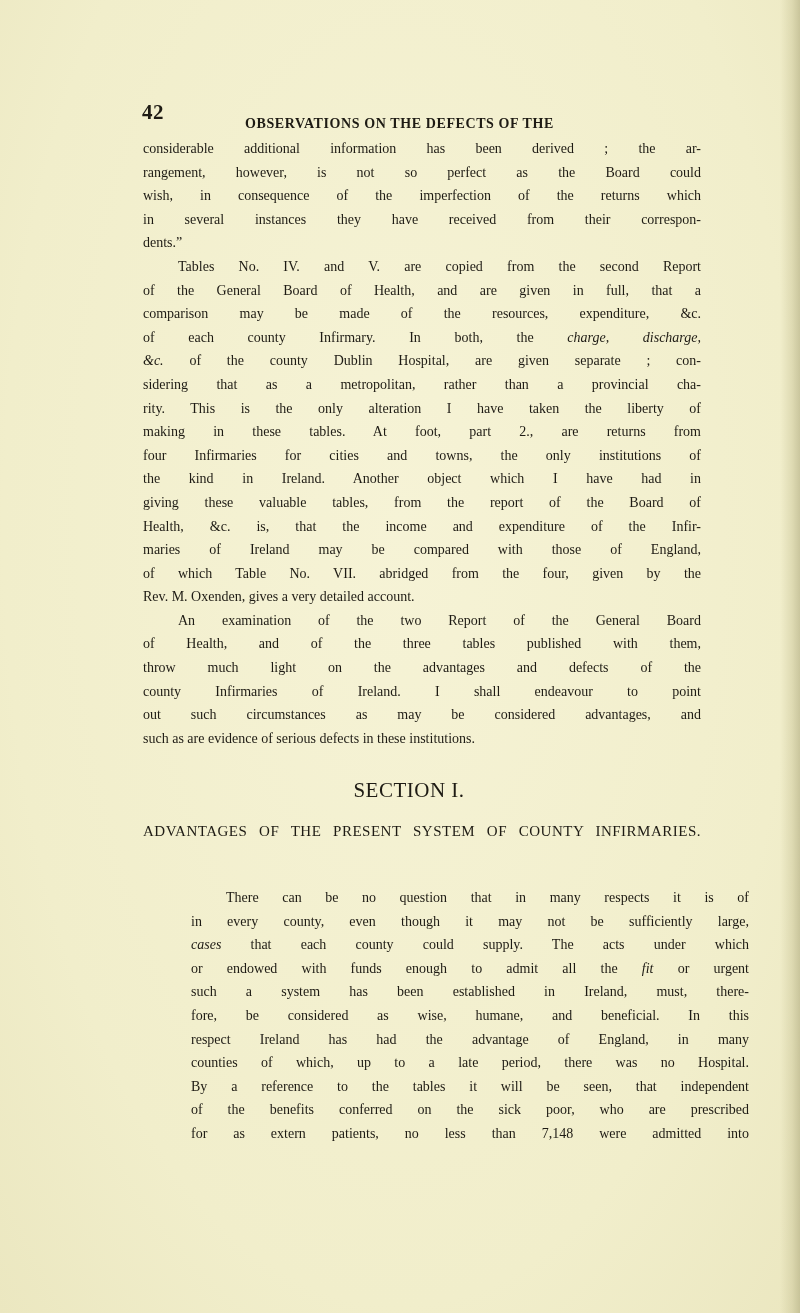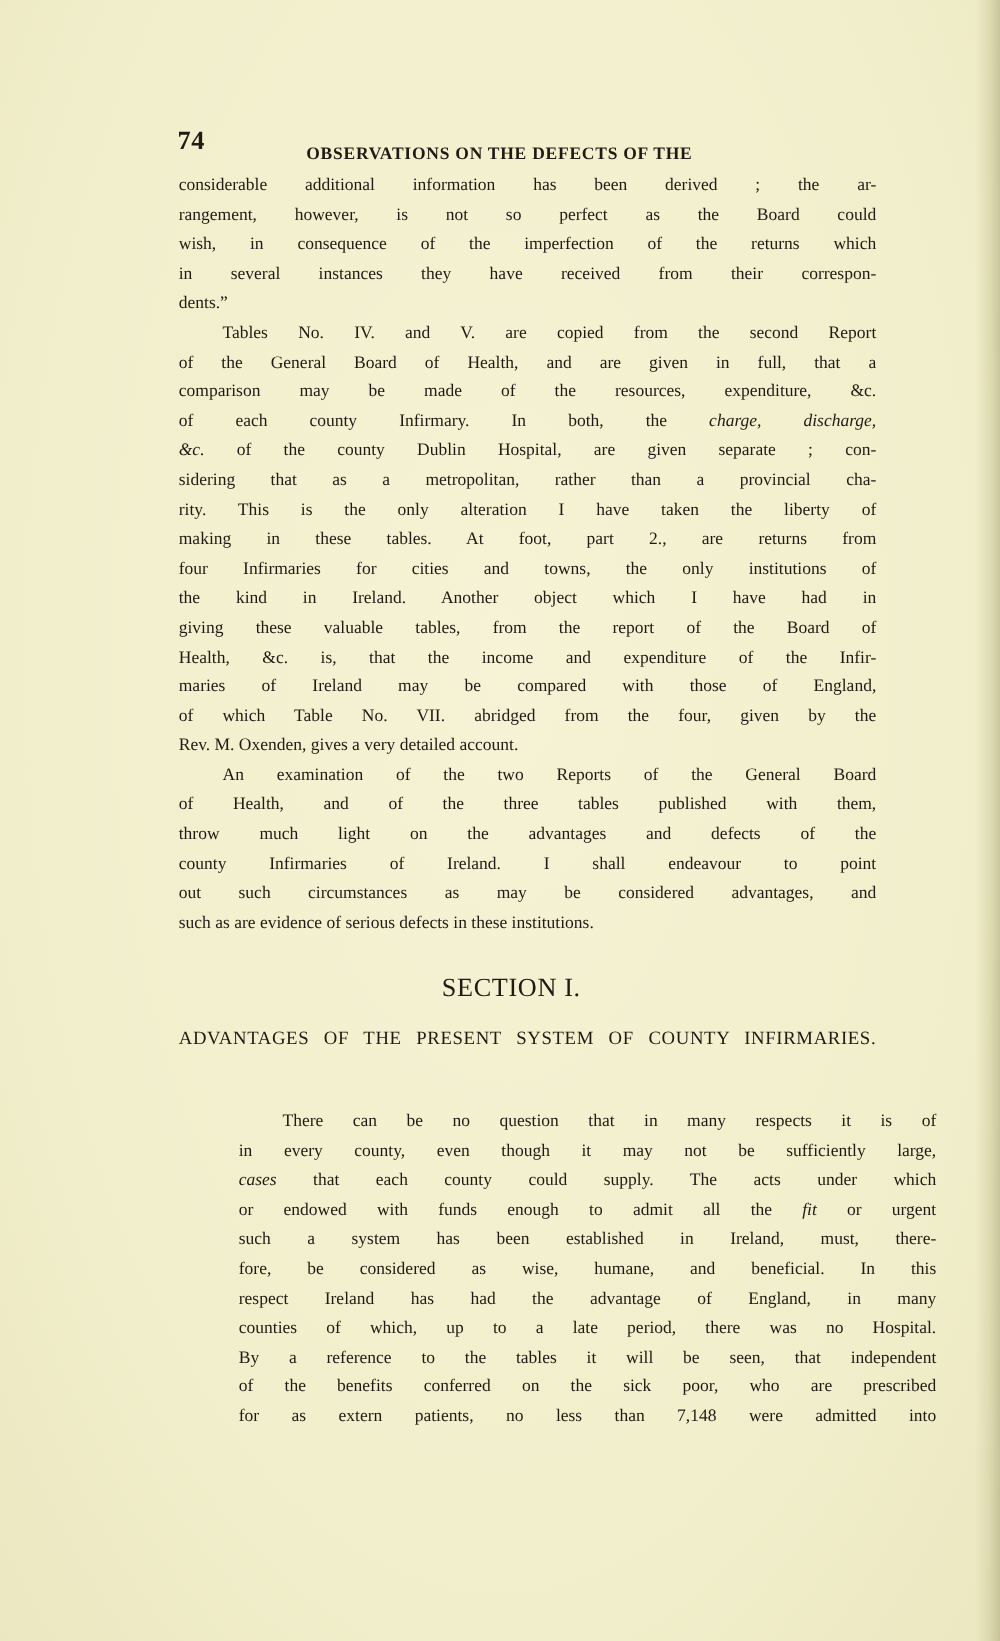--- a/index.html
+++ b/index.html
@@ -97,21 +97,21 @@
       margin-left: 48px;
     }
     i { font-style: italic; }
   </style>
 </head>
 <body>
 
 <div class="page-bg"></div>
 
 <div class="header">
-  <span class="page-number">74</span>
+  <span class="page-number">42</span>
   <span class="running-head">OBSERVATIONS ON THE DEFECTS OF THE</span>
 </div>
 
 <div class="body">
 
   <div>
     <span class="line">considerable additional information has been derived ; the ar-</span>
     <span class="line">rangement, however, is not so perfect as the Board could</span>
     <span class="line">wish, in consequence of the imperfection of the returns which</span>
     <span class="line">in several instances they have received from their correspon-</span>
@@ -130,21 +130,21 @@
     <span class="line">four Infirmaries for cities and towns, the only institutions of</span>
     <span class="line">the kind in Ireland.  Another object which I have had in</span>
     <span class="line">giving these valuable tables, from the report of the Board of</span>
     <span class="line">Health, &amp;c. is, that the income and expenditure of the Infir-</span>
     <span class="line">maries of Ireland may be compared with those of England,</span>
     <span class="line">of which Table No. VII. abridged from the four, given by the</span>
     <span class="line last">Rev. M. Oxenden, gives a very detailed account.</span>
   </div>
 
   <div>
-    <span class="line indent">An examination of the two Reports of the General Board</span>
+    <span class="line indent">An examination of the two Report of the General Board</span>
     <span class="line">of Health, and of the three tables published with them,</span>
     <span class="line">throw much light on the advantages and defects of the</span>
     <span class="line">county Infirmaries of Ireland.  I shall endeavour to point</span>
     <span class="line">out such circumstances as may be considered advantages, and</span>
     <span class="line last">such as are evidence of serious defects in these institutions.</span>
   </div>
 </div>
 
 <div class="section-title">SECTION I.</div>
 <div class="section-subtitle">ADVANTAGES OF THE PRESENT SYSTEM OF COUNTY INFIRMARIES.</div>

